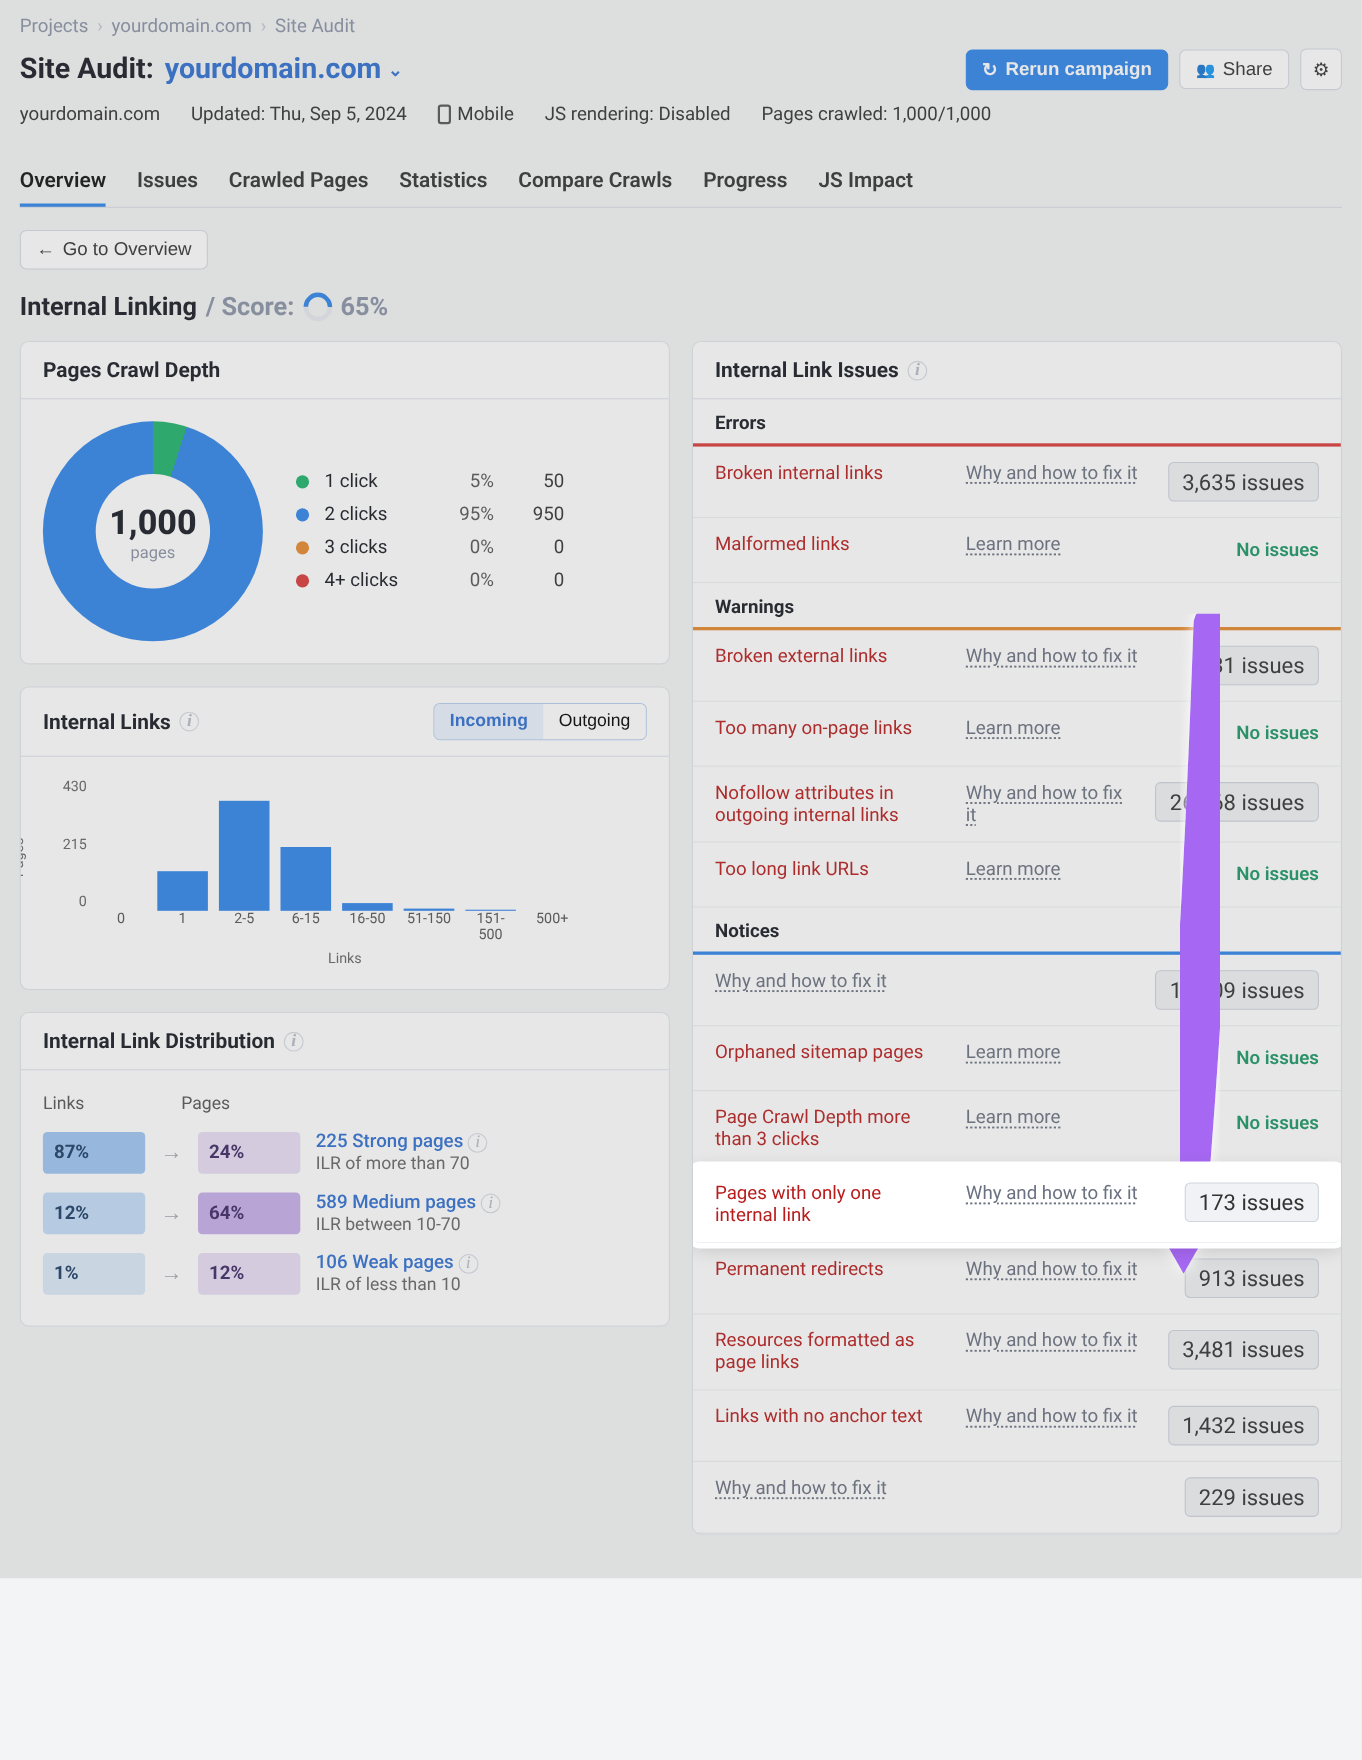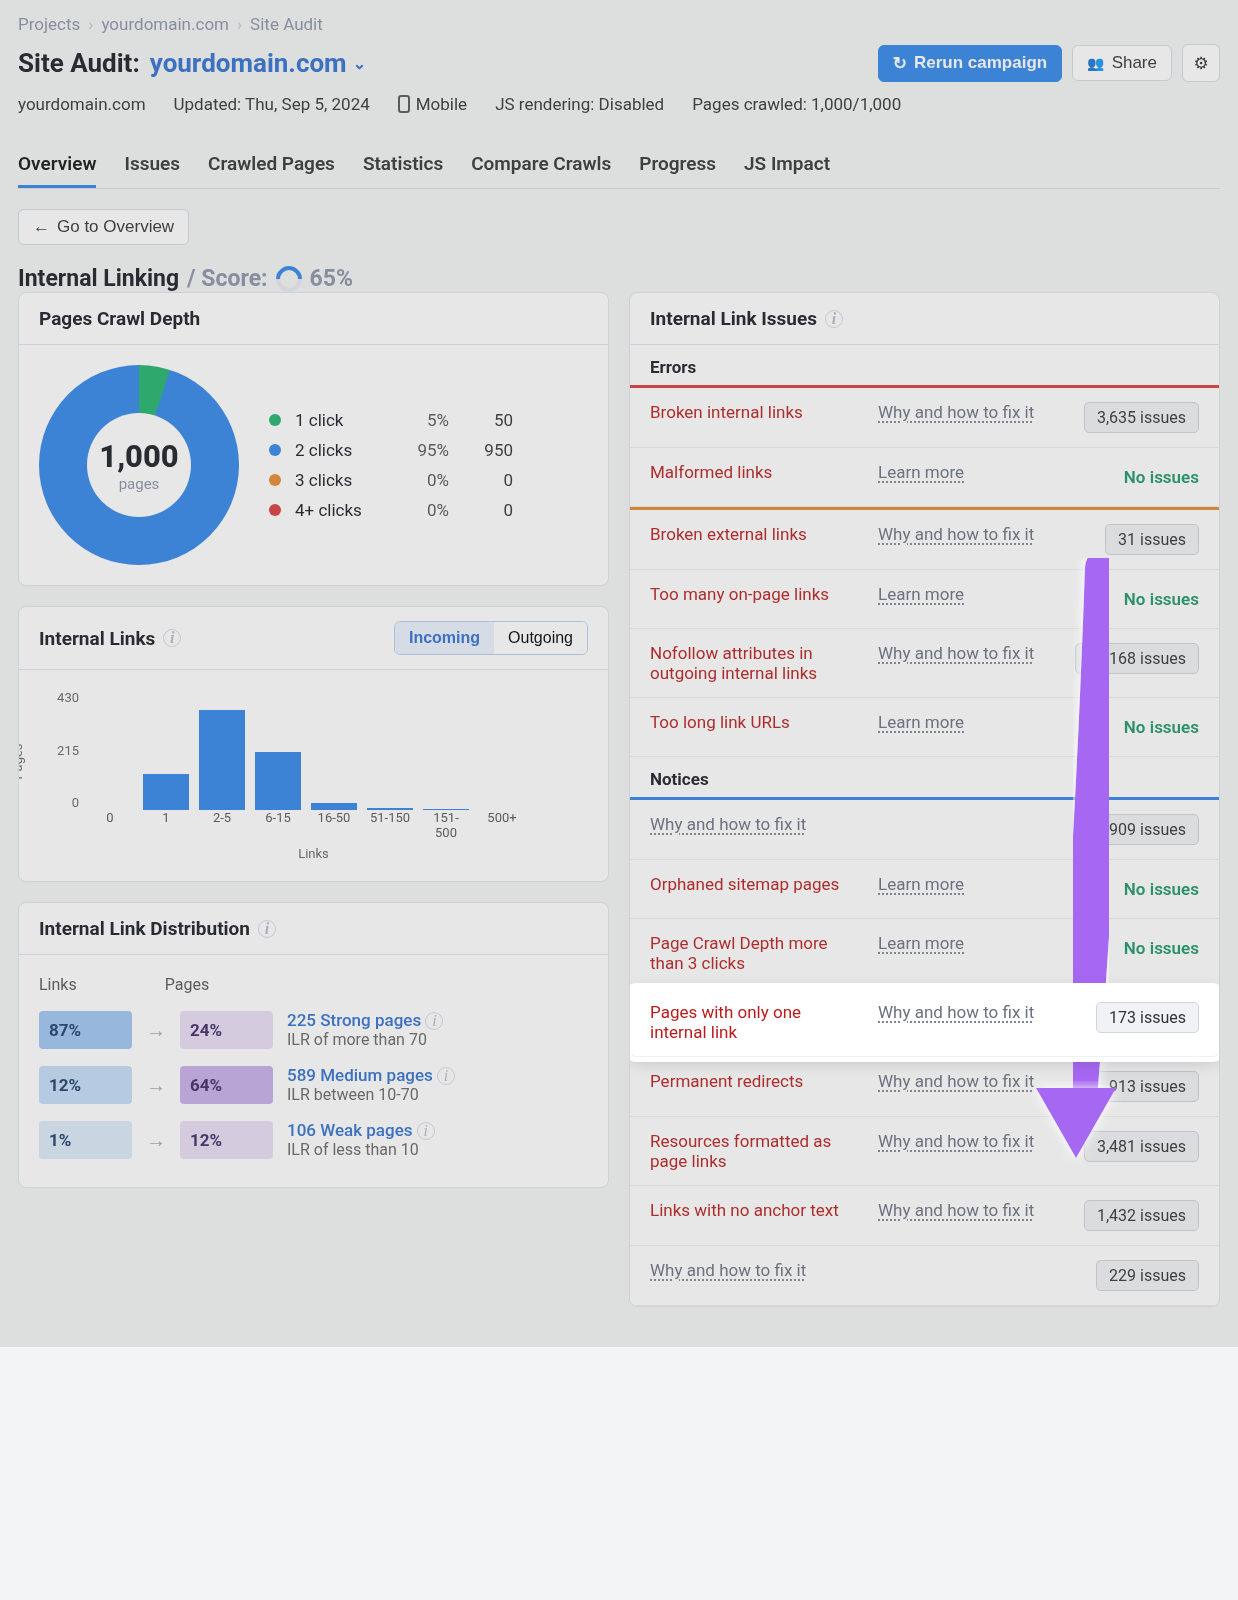--- a/index.html
+++ b/index.html
@@ -17,21 +17,21 @@
 .btn-primary { background: #2f86eb; border-color: #2f86eb; color: #fff; font-weight: 600; }
 .btn-icon { width: 38px; height: 38px; padding: 0; justify-content: center; }
 .meta-row { display: flex; gap: 28px; margin-top: 12px; font-size: 17px; color: #333; align-items: center; }
 .tabs { display: flex; gap: 28px; border-bottom: 1px solid #dcdfe6; margin-top: 28px; }
 .tab { padding: 10px 0; font-size: 19px; font-weight: 600; color: #333; cursor: pointer; }
 .tab.active { color: #111; border-bottom: 3px solid #2f86eb; }
 .back-btn { margin-top: 20px; }
 .section-title { display: flex; align-items: center; gap: 8px; margin-top: 20px; font-size: 23px; font-weight: 700; }
 .section-title .muted { color: #8a94a6; font-weight: 700; }
 .score-ring { width: 26px; height: 26px; border-radius: 50%; border: 4px solid #2f86eb; border-left-color: #e6eaef; border-bottom-color: #e6eaef; transform: rotate(-45deg); display: inline-block; }
-.cols { display: flex; gap: 20px; align-items: flex-start; }
+.cols { display: flex; gap: 20px; margin-top: 18px; align-items: flex-start; }
 .col { flex: 1; display: flex; flex-direction: column; gap: 20px; }
 .card { background: #fff; border: 1px solid #e1e5eb; border-radius: 8px; overflow: hidden; }
 .card-head { padding: 14px 20px; border-bottom: 1px solid #e1e5eb; font-size: 19px; font-weight: 700; display: flex; align-items: center; justify-content: space-between; }
 .card-body { padding: 20px; }
 
 
 .donut-wrap { display: flex; gap: 30px; align-items: center; }
 .donut { width: 200px; height: 200px; border-radius: 50%; background: conic-gradient(#1eb26a 0 18deg, #2f86eb 18deg 360deg); position: relative; display: flex; align-items: center; justify-content: center; }
 .donut::after { content: ""; position: absolute; inset: 48px; background: #fff; border-radius: 50%; }
 .donut-center { position: relative; z-index: 2; text-align: center; }
@@ -74,21 +74,21 @@
 
 
 .issue-cat { padding: 12px 20px 8px; font-weight: 700; font-size: 17px; }
 .cat-bar { height: 3px; }
 .cat-bar.errors { background: #d93a3a; }
 .cat-bar.warnings { background: #e6892e; }
 .cat-bar.notices { background: #2f86eb; }
 .issue-row { display: flex; align-items: flex-start; padding: 14px 20px; border-bottom: 1px solid #edf0f4; gap: 18px; font-size: 17px; position: relative; z-index: 1; }
 .issue-row .name { flex: 0 0 210px; color: #b91c1c; }
 .issue-row .help { flex: 1; color: #6a7180; text-decoration: underline dotted; text-underline-offset: 4px; cursor: pointer; }
-.issue-badge { background: #f0f2f5; border: 1px solid #cfd5de; border-radius: 5px; padding: 5px 12px; font-size: 16px; color: #333; cursor: pointer; }
+.issue-badge { background: #f0f2f5; border: 1px solid #cfd5de; border-radius: 5px; padding: 5px 12px; font-size: 20px; color: #333; cursor: pointer; }
 .no-issues { color: #1a9765; font-weight: 600; padding: 5px 0; }
 .highlighted-row { background: #fff; box-shadow: 0 0 0 5px #fff, 0 4px 18px rgba(0,0,0,0.18); border-radius: 6px; z-index: 100; position: relative; }
 
 
 .big-arrow { position: absolute; right: 102px; top: 558px; width: 120px; height: 640px; z-index: 80; pointer-events: none; }
 svg { display: block; }
 </style>
 </head>
 <body>
 
@@ -307,20 +307,21 @@
             <div class="issue-row">
               <div class="name">Broken internal links</div>
       <div class="help">Why and how to fix it</div>
       <span class="issue-badge">3,635 issues</span>
             </div>
             <div class="issue-row">
               <div class="name">Malformed links</div>
       <div class="help">Learn more</div>
       <span class="no-issues">No issues</span>
             </div>
+            <div class="issue-cat">Warnings</div>
             <div class="cat-bar warnings"></div>
             <div class="issue-row">
               <div class="name">Broken external links</div>
       <div class="help">Why and how to fix it</div>
       <span class="issue-badge">31 issues</span>
             </div>
             <div class="issue-row">
               <div class="name">Too many on-page links</div>
       <div class="help">Learn more</div>
       <span class="no-issues">No issues</span>

